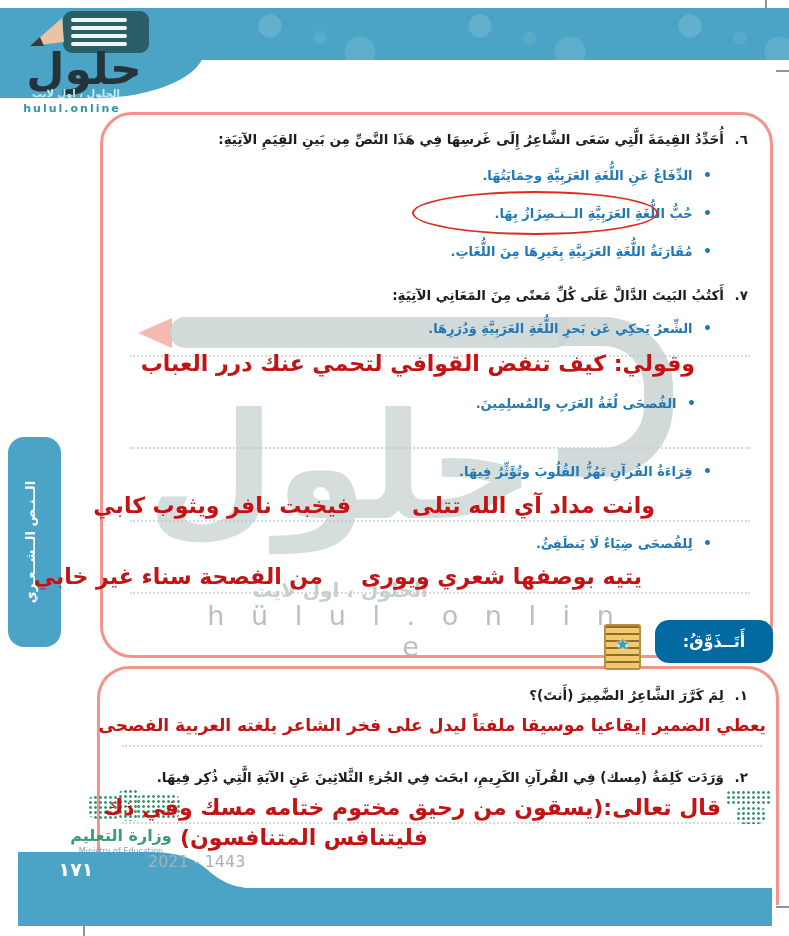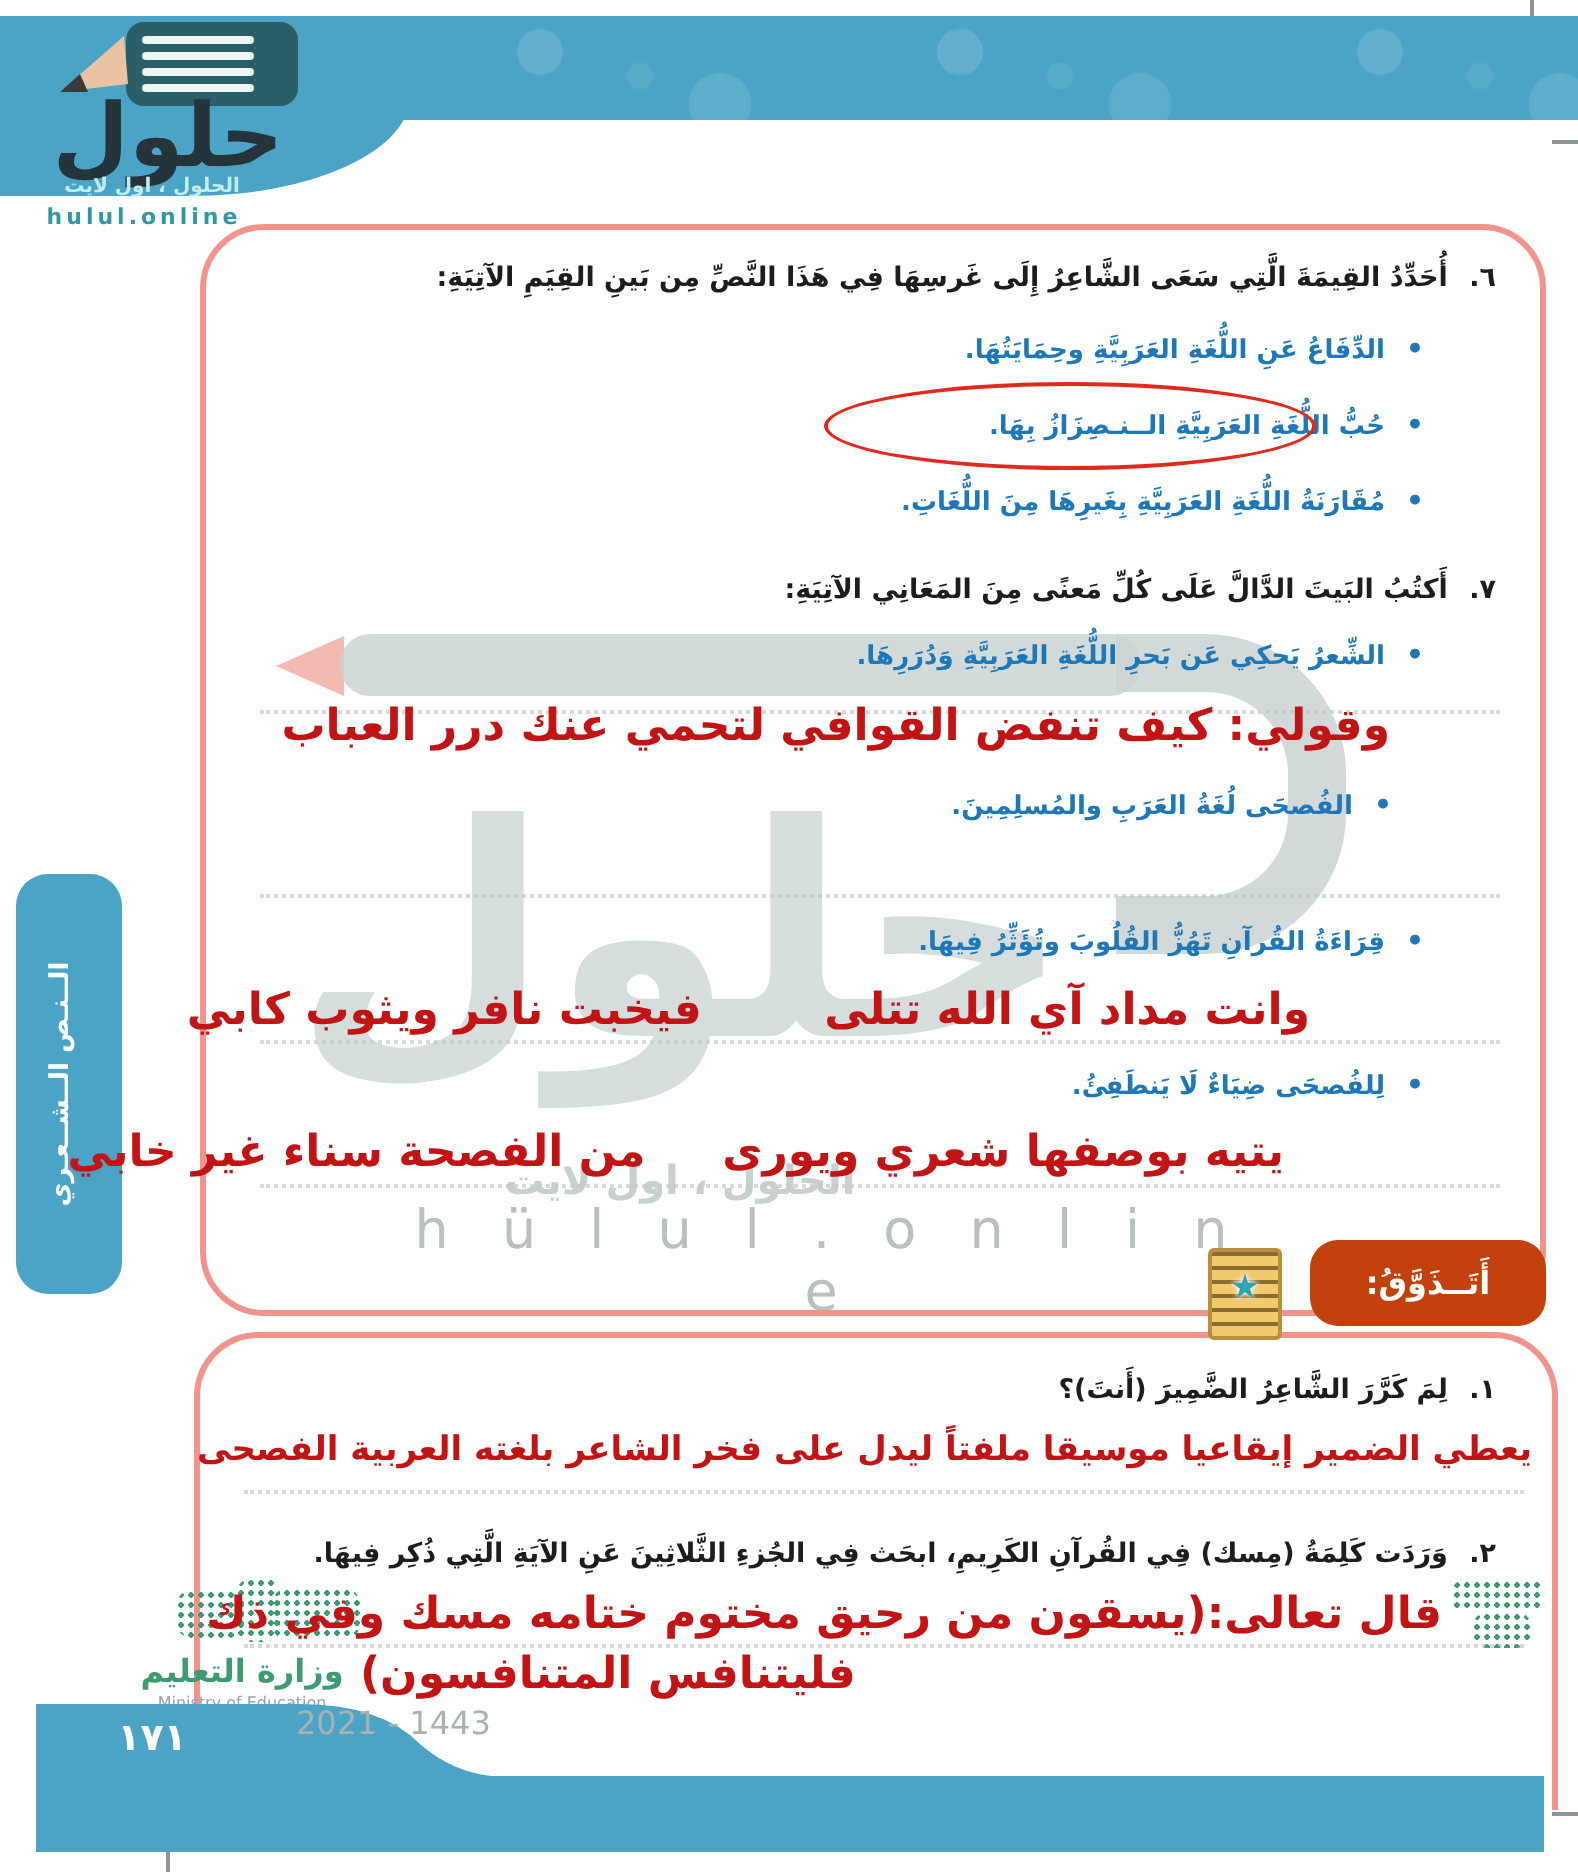--- a/index.html
+++ b/index.html
@@ -38,21 +38,21 @@
   .qrow{position:absolute;font-size:13.5px;font-weight:bold;color:#1d1d1d;white-space:nowrap;}
   .qnum{color:#1d1d1d;margin-left:6px;}
   .opt{position:absolute;font-size:13px;font-weight:bold;color:#1E78B8;white-space:nowrap;}
   .opt .bullet{color:#1E78B8;margin-left:6px;font-size:14px;}
   .ans{position:absolute;font-size:22px;font-weight:bold;color:#C21414;white-space:pre;z-index:5;}
   .dotline{position:absolute;border-bottom:2px dotted #c3caca;opacity:.7;z-index:1;}
 
   .ellipse{position:absolute;border:2.5px solid #E02A1E;border-radius:50%;z-index:4;}
 
   
-  .badge{left:655px;top:620px;width:118px;height:43px;background:#c2410c;border-radius:14px;
+  .badge{left:655px;top:620px;width:118px;height:43px;background:#0369a1;border-radius:14px;
     color:#fff;font-size:16px;font-weight:bold;text-align:center;line-height:43px;z-index:6;}
   .badge-icon{left:604px;top:624px;width:33px;height:42px;background:#F2C96B;border:2px solid #b98e3c;border-radius:3px;
     background-image:repeating-linear-gradient(180deg, rgba(122,92,38,.85) 0 2px, transparent 2px 7px);
     z-index:6;text-align:center;}
   .badge-icon .star{position:relative;top:8px;font-size:17px;color:#2FA3B5;text-shadow:0 0 2px #fff,0 0 3px #fff;}
 
   
   .side-tab{left:8px;top:437px;width:53px;height:210px;background:#4BA4C6;border-radius:16px;z-index:3;}
   .side-tab .vtext{position:absolute;left:-72px;top:92px;width:200px;height:26px;transform:rotate(-90deg);
     color:#fff;font-size:13px;font-weight:bold;text-align:center;white-space:nowrap;}

